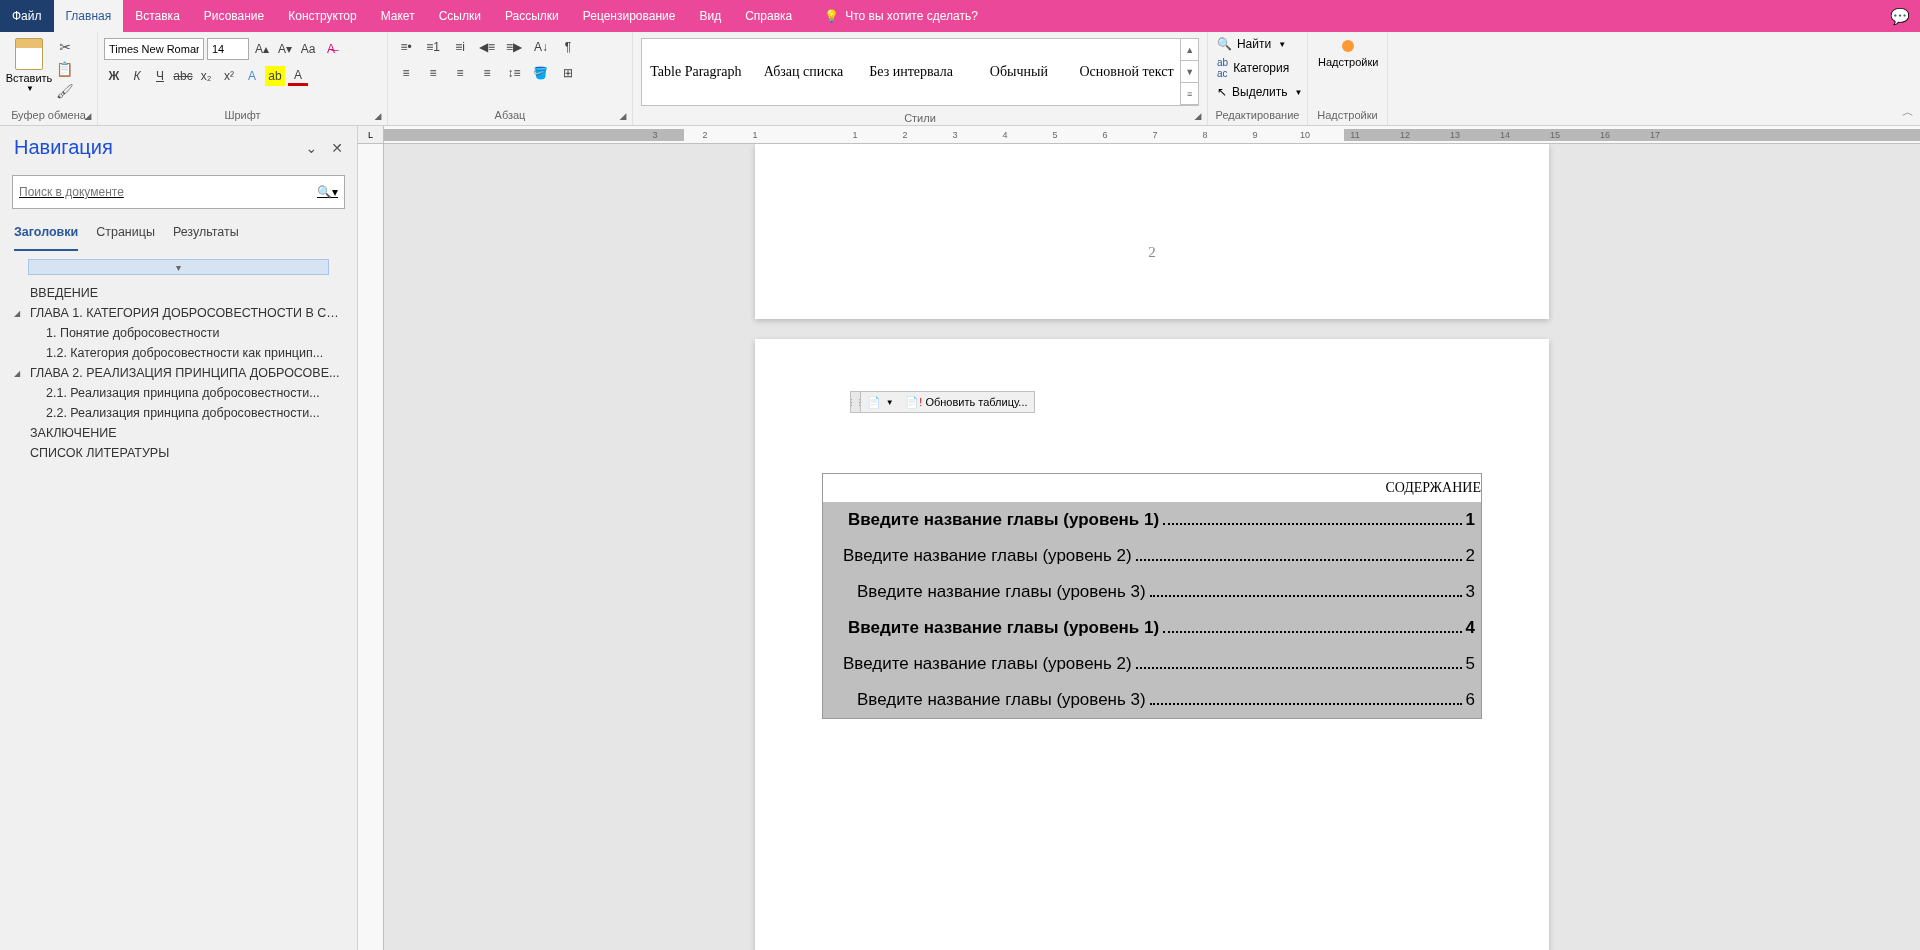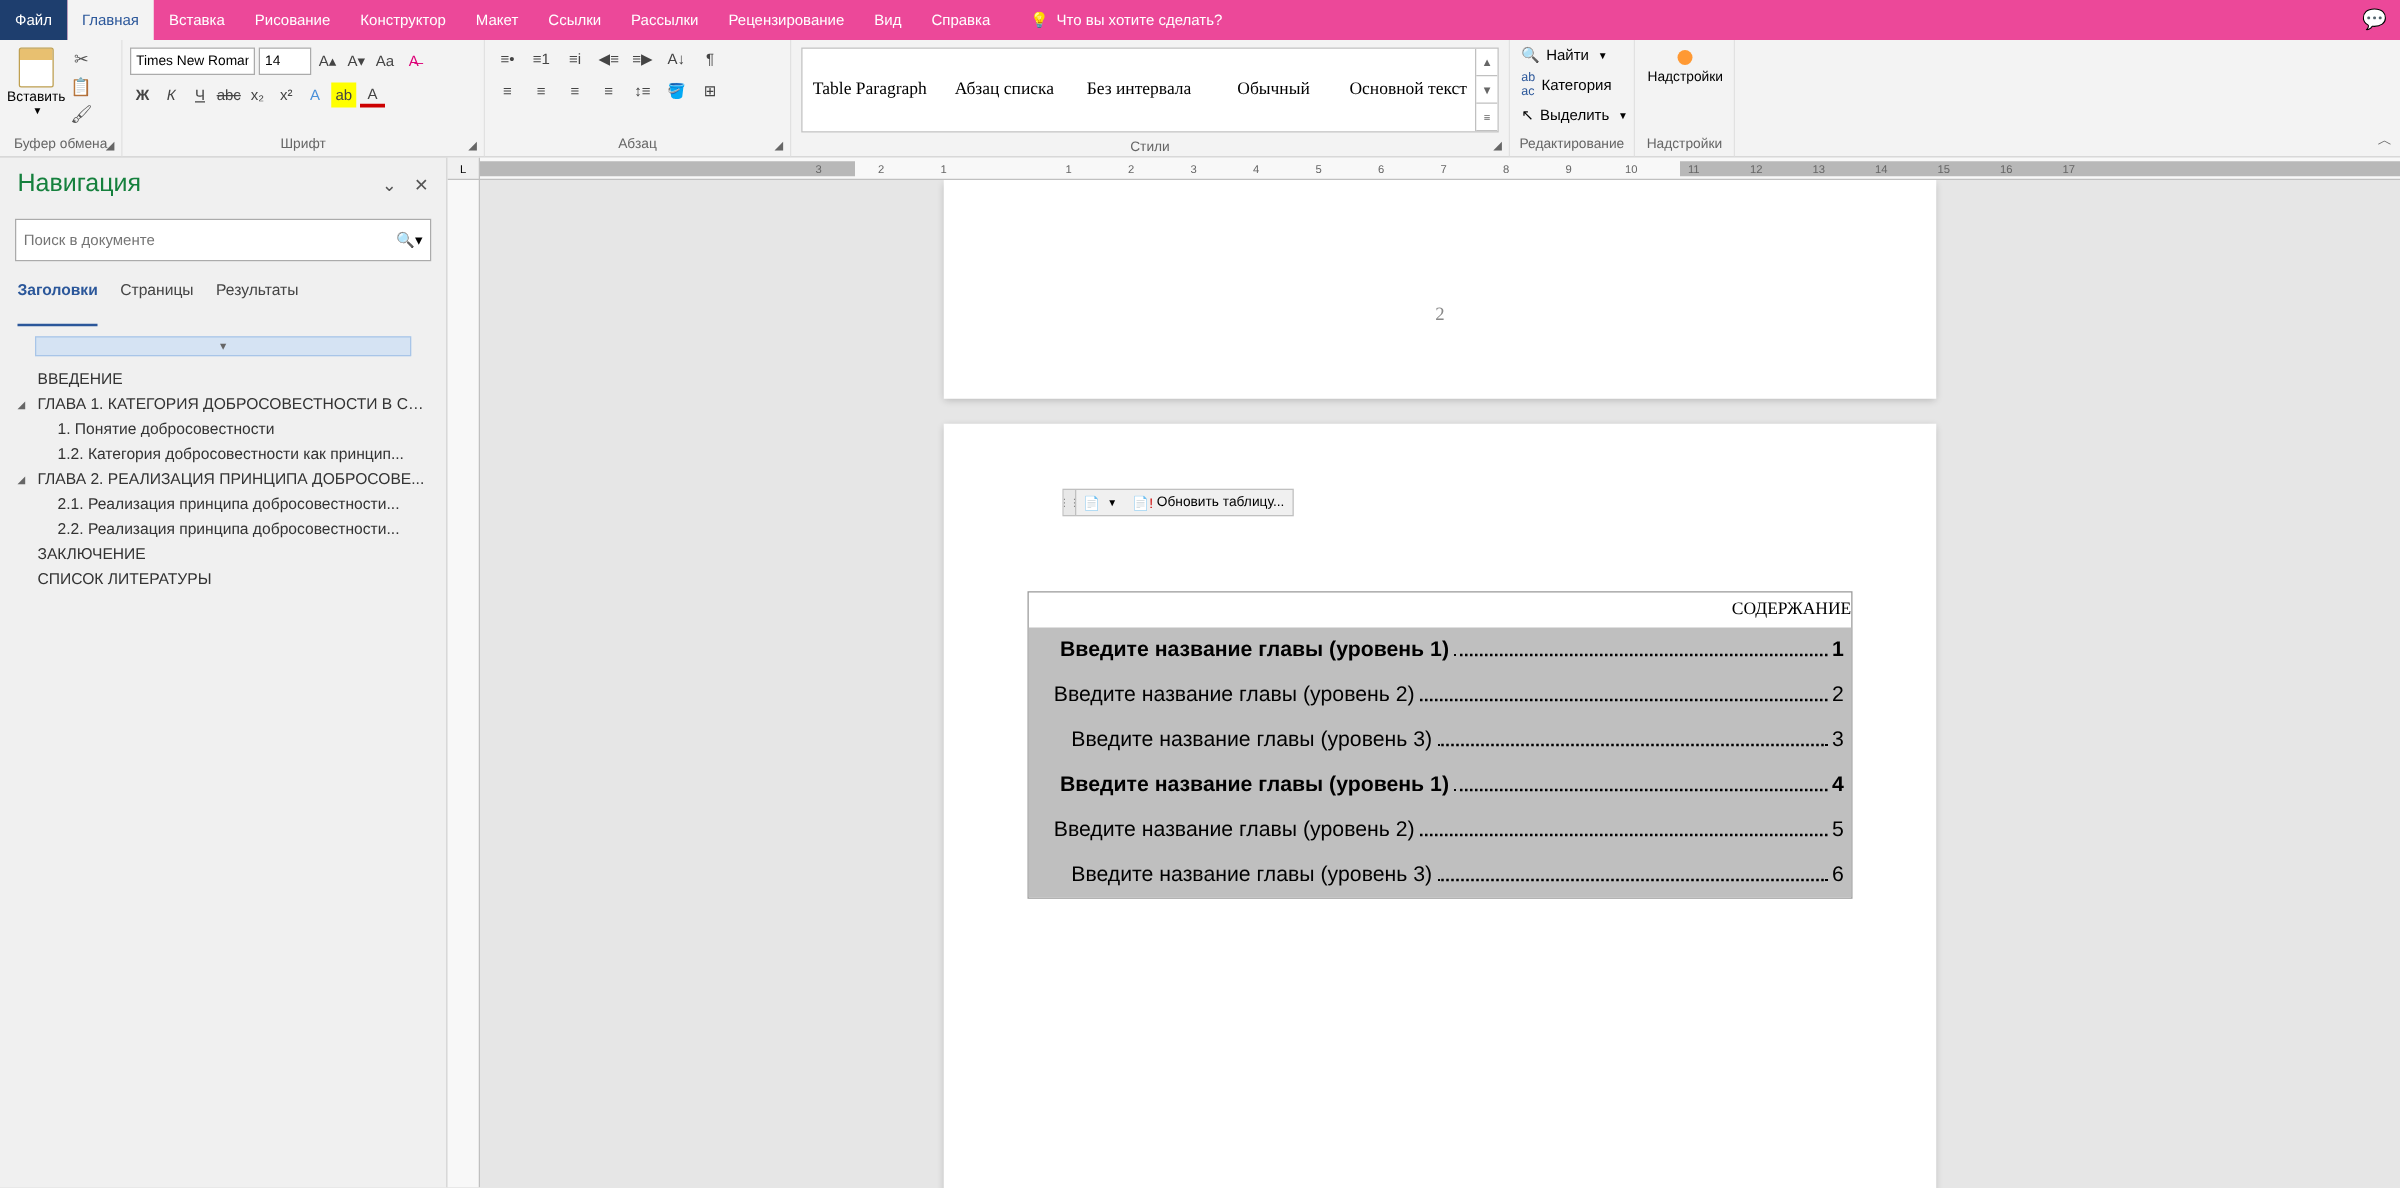--- a/index.html
+++ b/index.html
@@ -40,26 +40,26 @@
 .styles-scroll div{flex:1;display:flex;align-items:center;justify-content:center;font-size:9px;color:#666;border-bottom:1px solid #c0c0c0;}
 .editing-group{width:100px;}
 .edit-item{display:flex;align-items:center;gap:5px;padding:3px 5px;font-size:12px;}
 .addins-group{width:80px;}
 .addins-content{display:flex;flex-direction:column;align-items:center;padding:6px;}
 .addins-dot{width:12px;height:12px;background:#ff9933;border-radius:50%;margin-bottom:4px;}
 .collapse-ribbon{position:absolute;right:6px;bottom:4px;font-size:12px;color:#666;}
 .main{display:flex;height:824px;}
 .nav-pane{width:358px;background:#f0f0f0;border-right:1px solid #d0d0d0;display:flex;flex-direction:column;}
 .nav-header{display:flex;align-items:center;padding:10px 14px;}
-.nav-title{font-size:20px;color:#15803d;flex:1;}
+.nav-title{font-size:20px;color:#1d4ed8;flex:1;}
 .nav-header-icons{display:flex;gap:14px;font-size:14px;color:#555;}
-.nav-search{margin:6px 12px;height:26px;border:1px solid #ababab;background:#fff;display:flex;align-items:center;padding:16px 6px;}
+.nav-search{margin:6px 12px;height:26px;border:1px solid #ababab;background:#fff;display:flex;align-items:center;padding:16px 6px;text-decoration:underline;}
 .nav-search input{flex:1;border:none;outline:none;font-size:12px;}
 .nav-tabs{display:flex;gap:18px;padding:10px 14px 0;font-size:12.5px;}
-.nav-tab{padding-bottom:20px;color:#444;cursor:pointer;}
+.nav-tab{padding-bottom:10px;color:#444;cursor:pointer;}
 .nav-tab.active{color:#2b579a;border-bottom:2px solid #2b579a;font-weight:600;}
 .nav-divider{margin:8px 28px 4px;height:16px;background:#d5e3f3;border:1px solid #a8c5e8;display:flex;align-items:center;justify-content:center;font-size:10px;color:#666;}
 .nav-tree{padding:4px 10px;font-size:12.5px;color:#333;overflow-y:auto;}
 .nav-node{padding:3px 4px 3px 20px;white-space:nowrap;overflow:hidden;text-overflow:ellipsis;cursor:pointer;}
 .nav-node.l1{padding-left:20px;}
 .nav-node.l2{padding-left:36px;}
 .nav-node.has-children{position:relative;}
 .nav-node.has-children::before{content:'◢';position:absolute;left:4px;font-size:8px;color:#666;top:6px;}
 .doc-area{flex:1;background:#e6e6e6;position:relative;overflow:hidden;}
 .ruler-h{position:absolute;top:0;left:26px;right:0;height:18px;background:#f8f8f8;border-bottom:1px solid #c0c0c0;font-size:9px;color:#666;}

